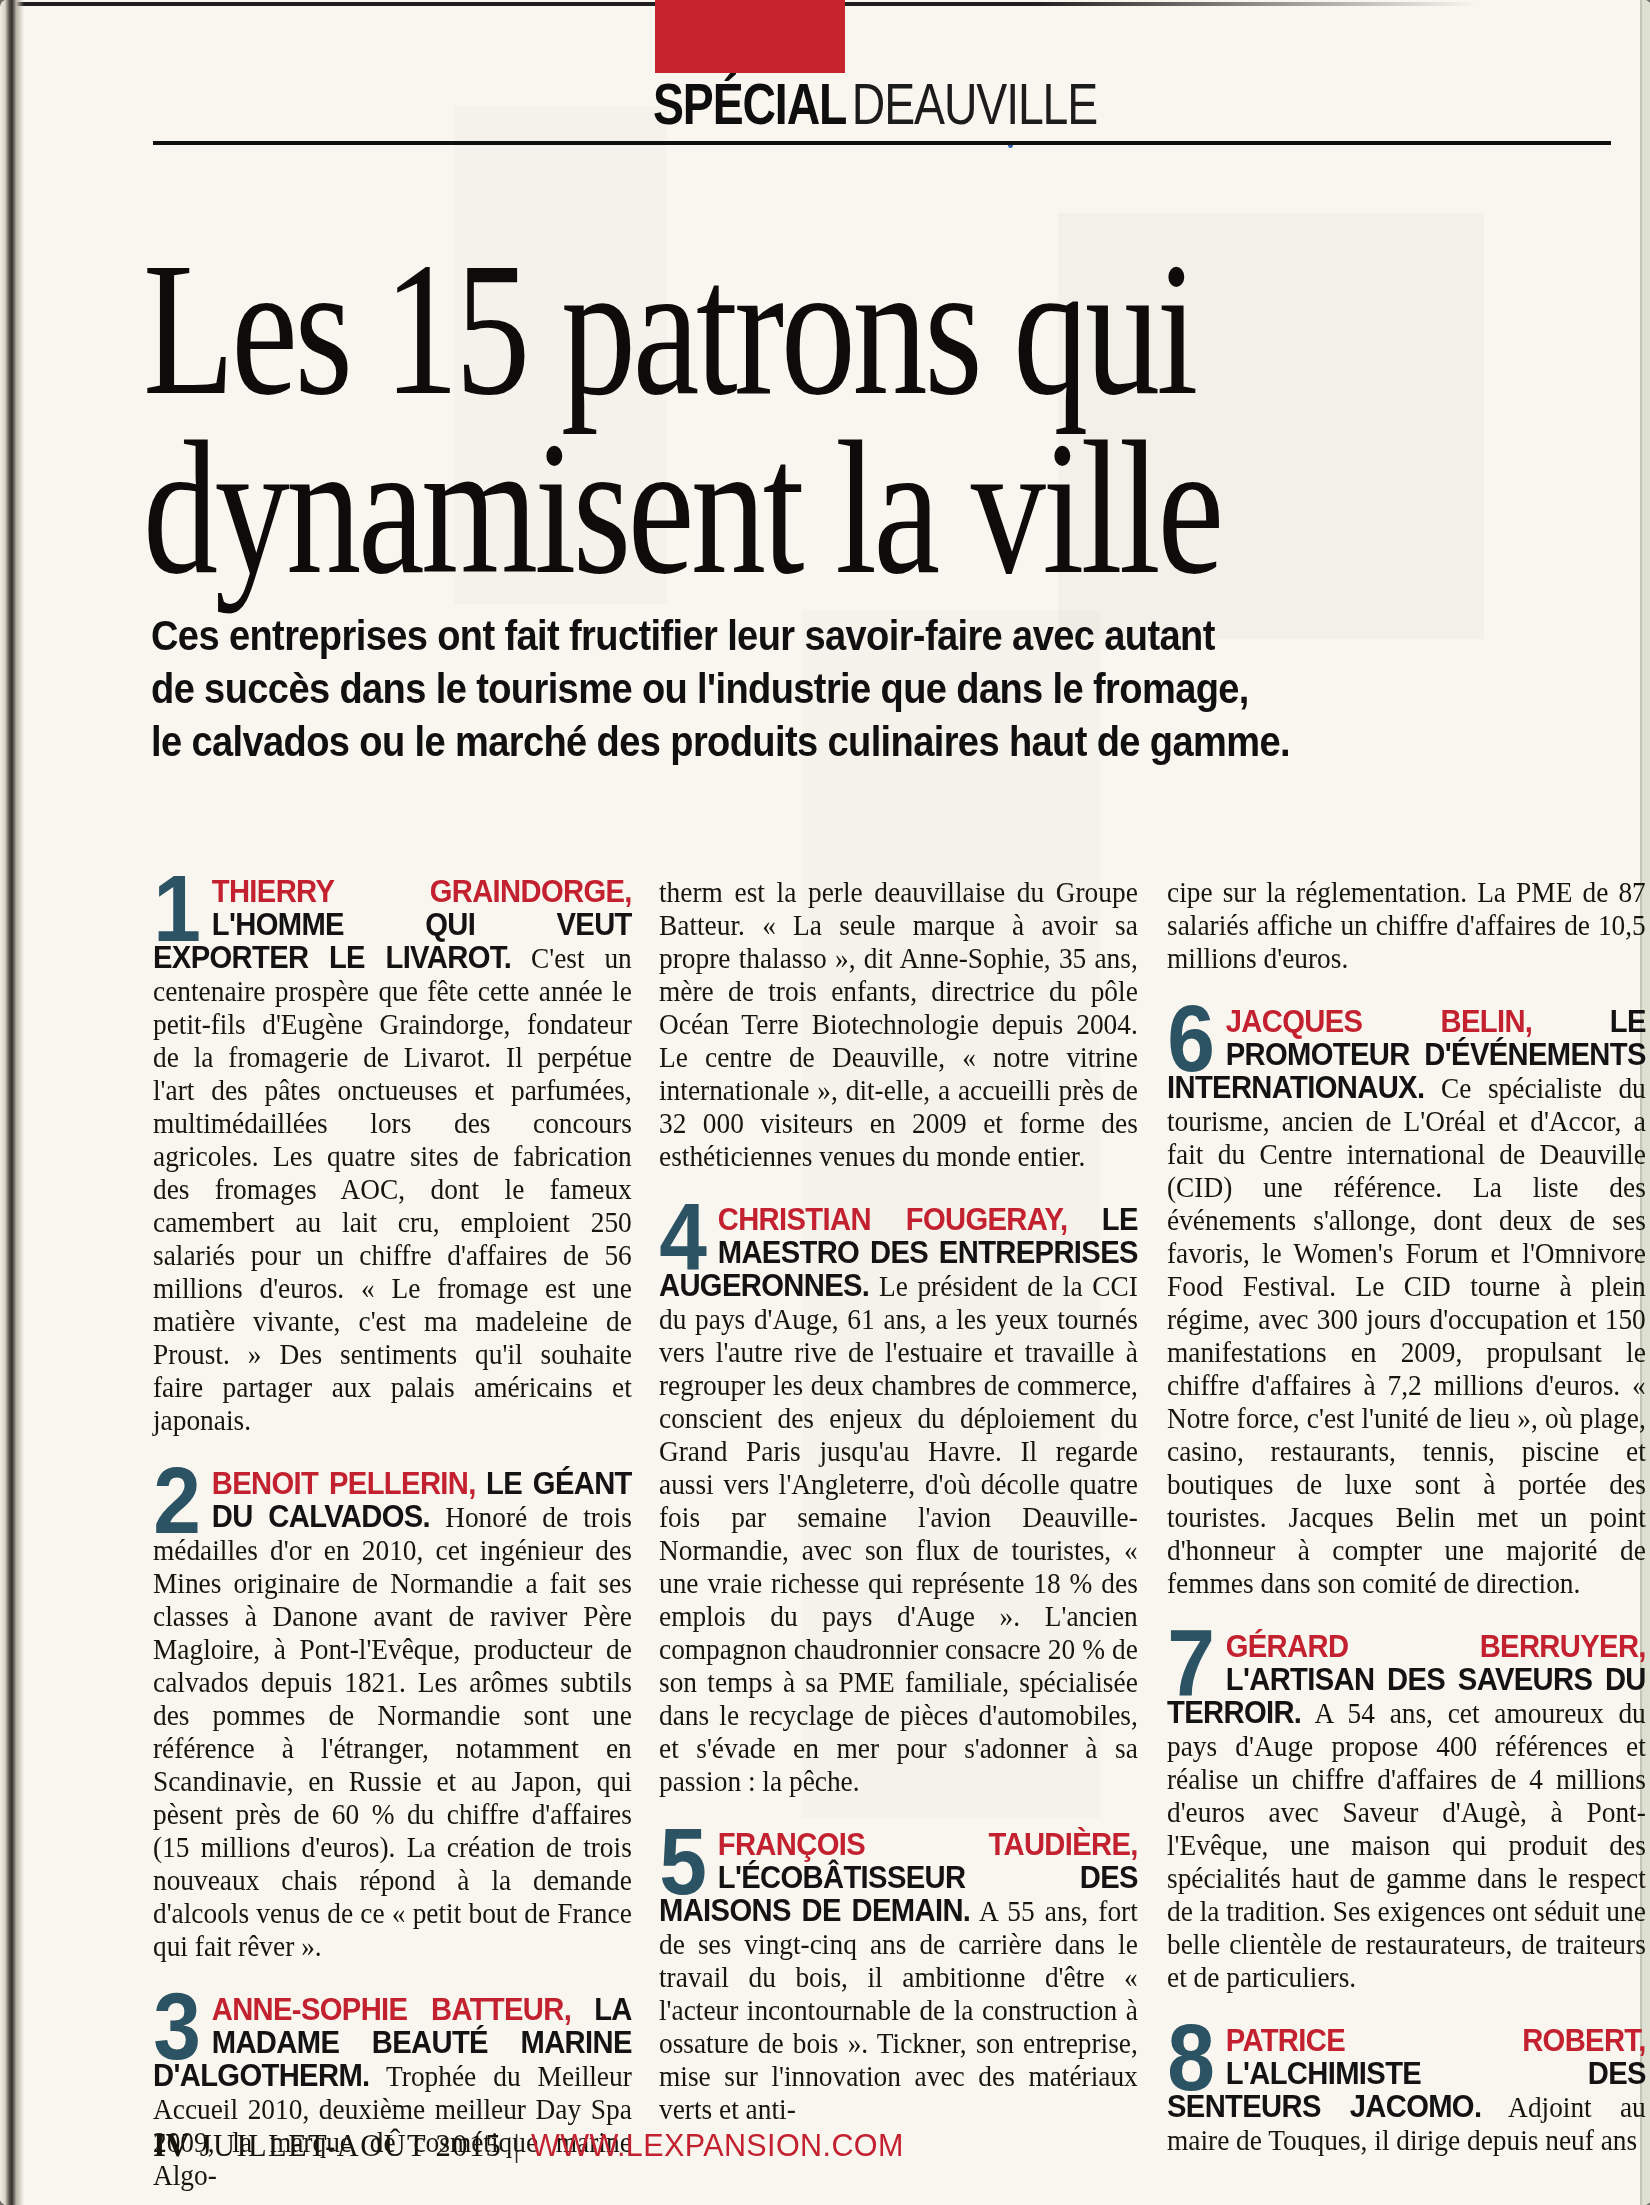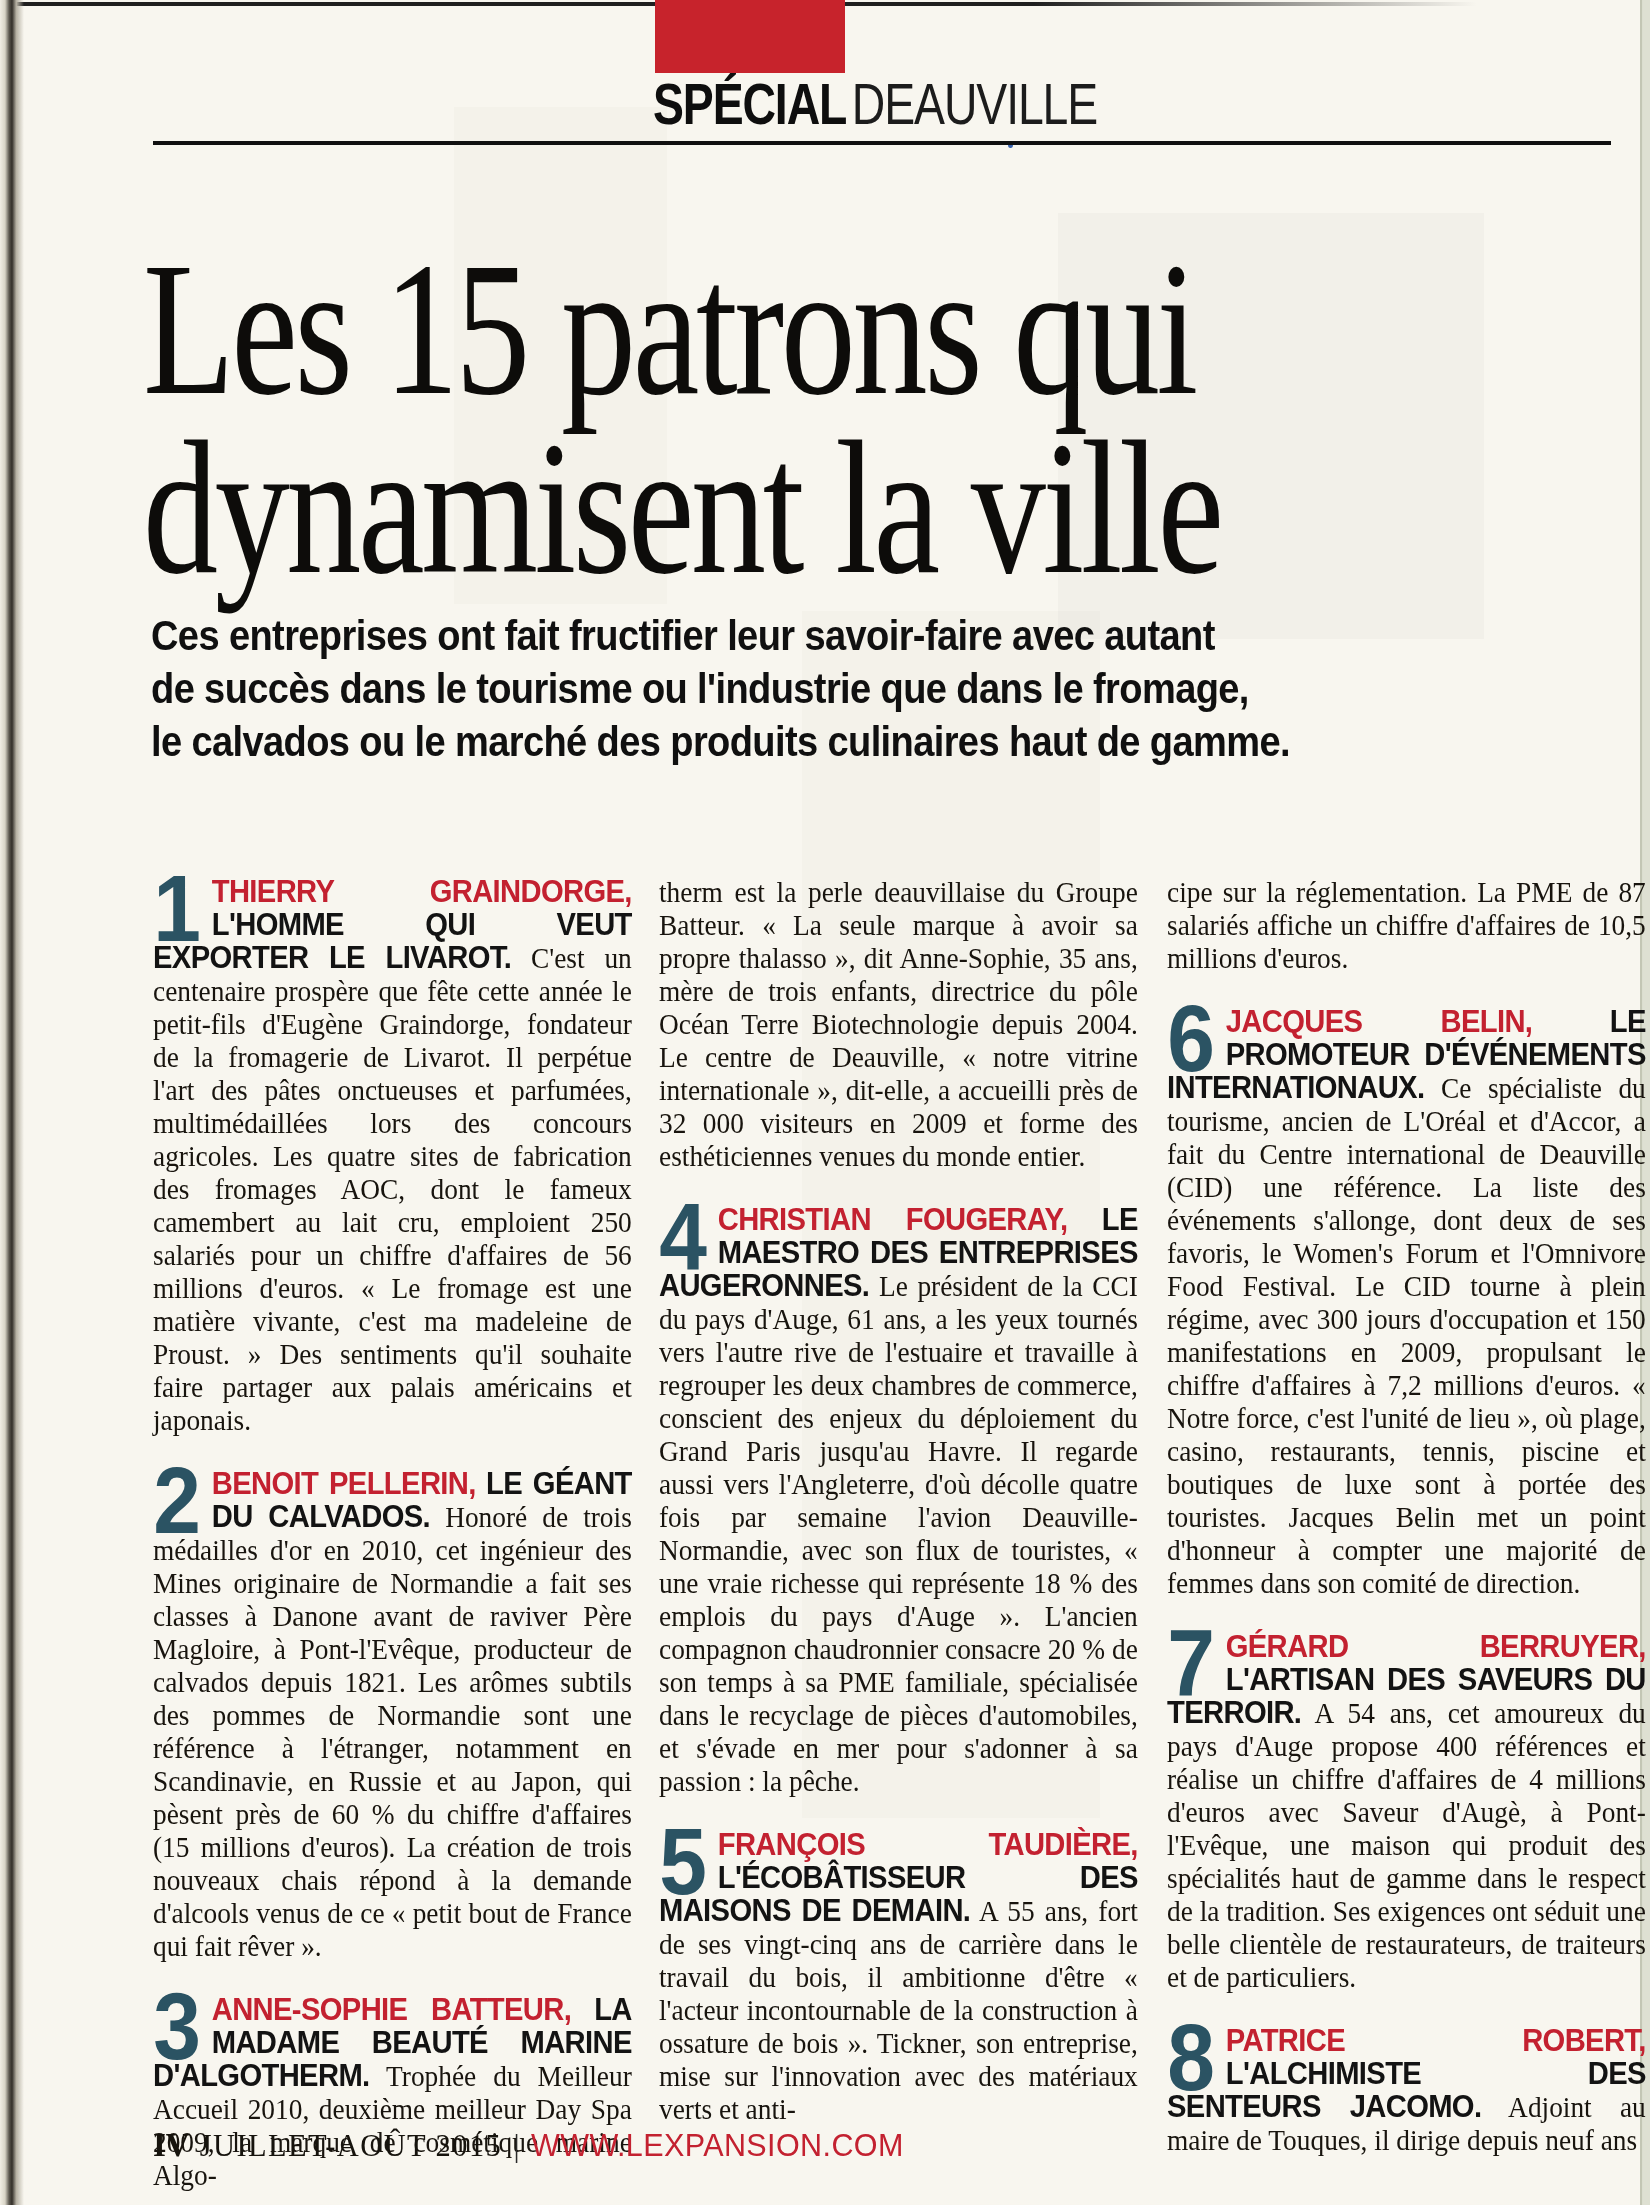--- a/index.html
+++ b/index.html
@@ -1,17 +1,17 @@
 <!DOCTYPE html>
 <html lang="fr" style="font-size:11.4px"><head>
 <meta charset="utf-8">
 <style>
   html,body{margin:0;padding:0;background:#6e6c66;}
   .page{position:relative;width:1651px;height:2205px;background:#f8f6ef;overflow:hidden;
-        font-family:"Liberation Serif",serif;color:#17150f;}
+        font-family:"Liberation Serif",serif;color:#17150f;border-radius:7px;}
   
   .scan-top{position:absolute;left:0;top:2.1px;width:1477px;height:3.6px;
             background:linear-gradient(90deg,#1f1f1f 0%,#1f1f1f 70%,rgba(31,31,31,0) 100%);}
   .binding{position:absolute;left:0;top:0;width:24px;height:100%;
            background:linear-gradient(90deg,#f1eee4 0px,#d8d4c6 5px,#5a564d 9.2px,#332f29 12px,#b7b2a4 16.3px,rgba(248,246,239,0) 24px);}
   .right-edge{position:absolute;right:0;top:0;width:11.4px;height:100%;background:#dee0d2;box-shadow:inset 2.1px 0 0 #c3c6b4;}
   .ghost{position:absolute;background:#b4b0a0;opacity:0.08;}
   .speck{position:absolute;left:1008px;top:142px;width:5px;height:6.4px;border-radius:50%;background:#3a64b0;}
   
   .red-block{position:absolute;left:655px;top:0;width:190px;height:73px;background:#c7232c;}

